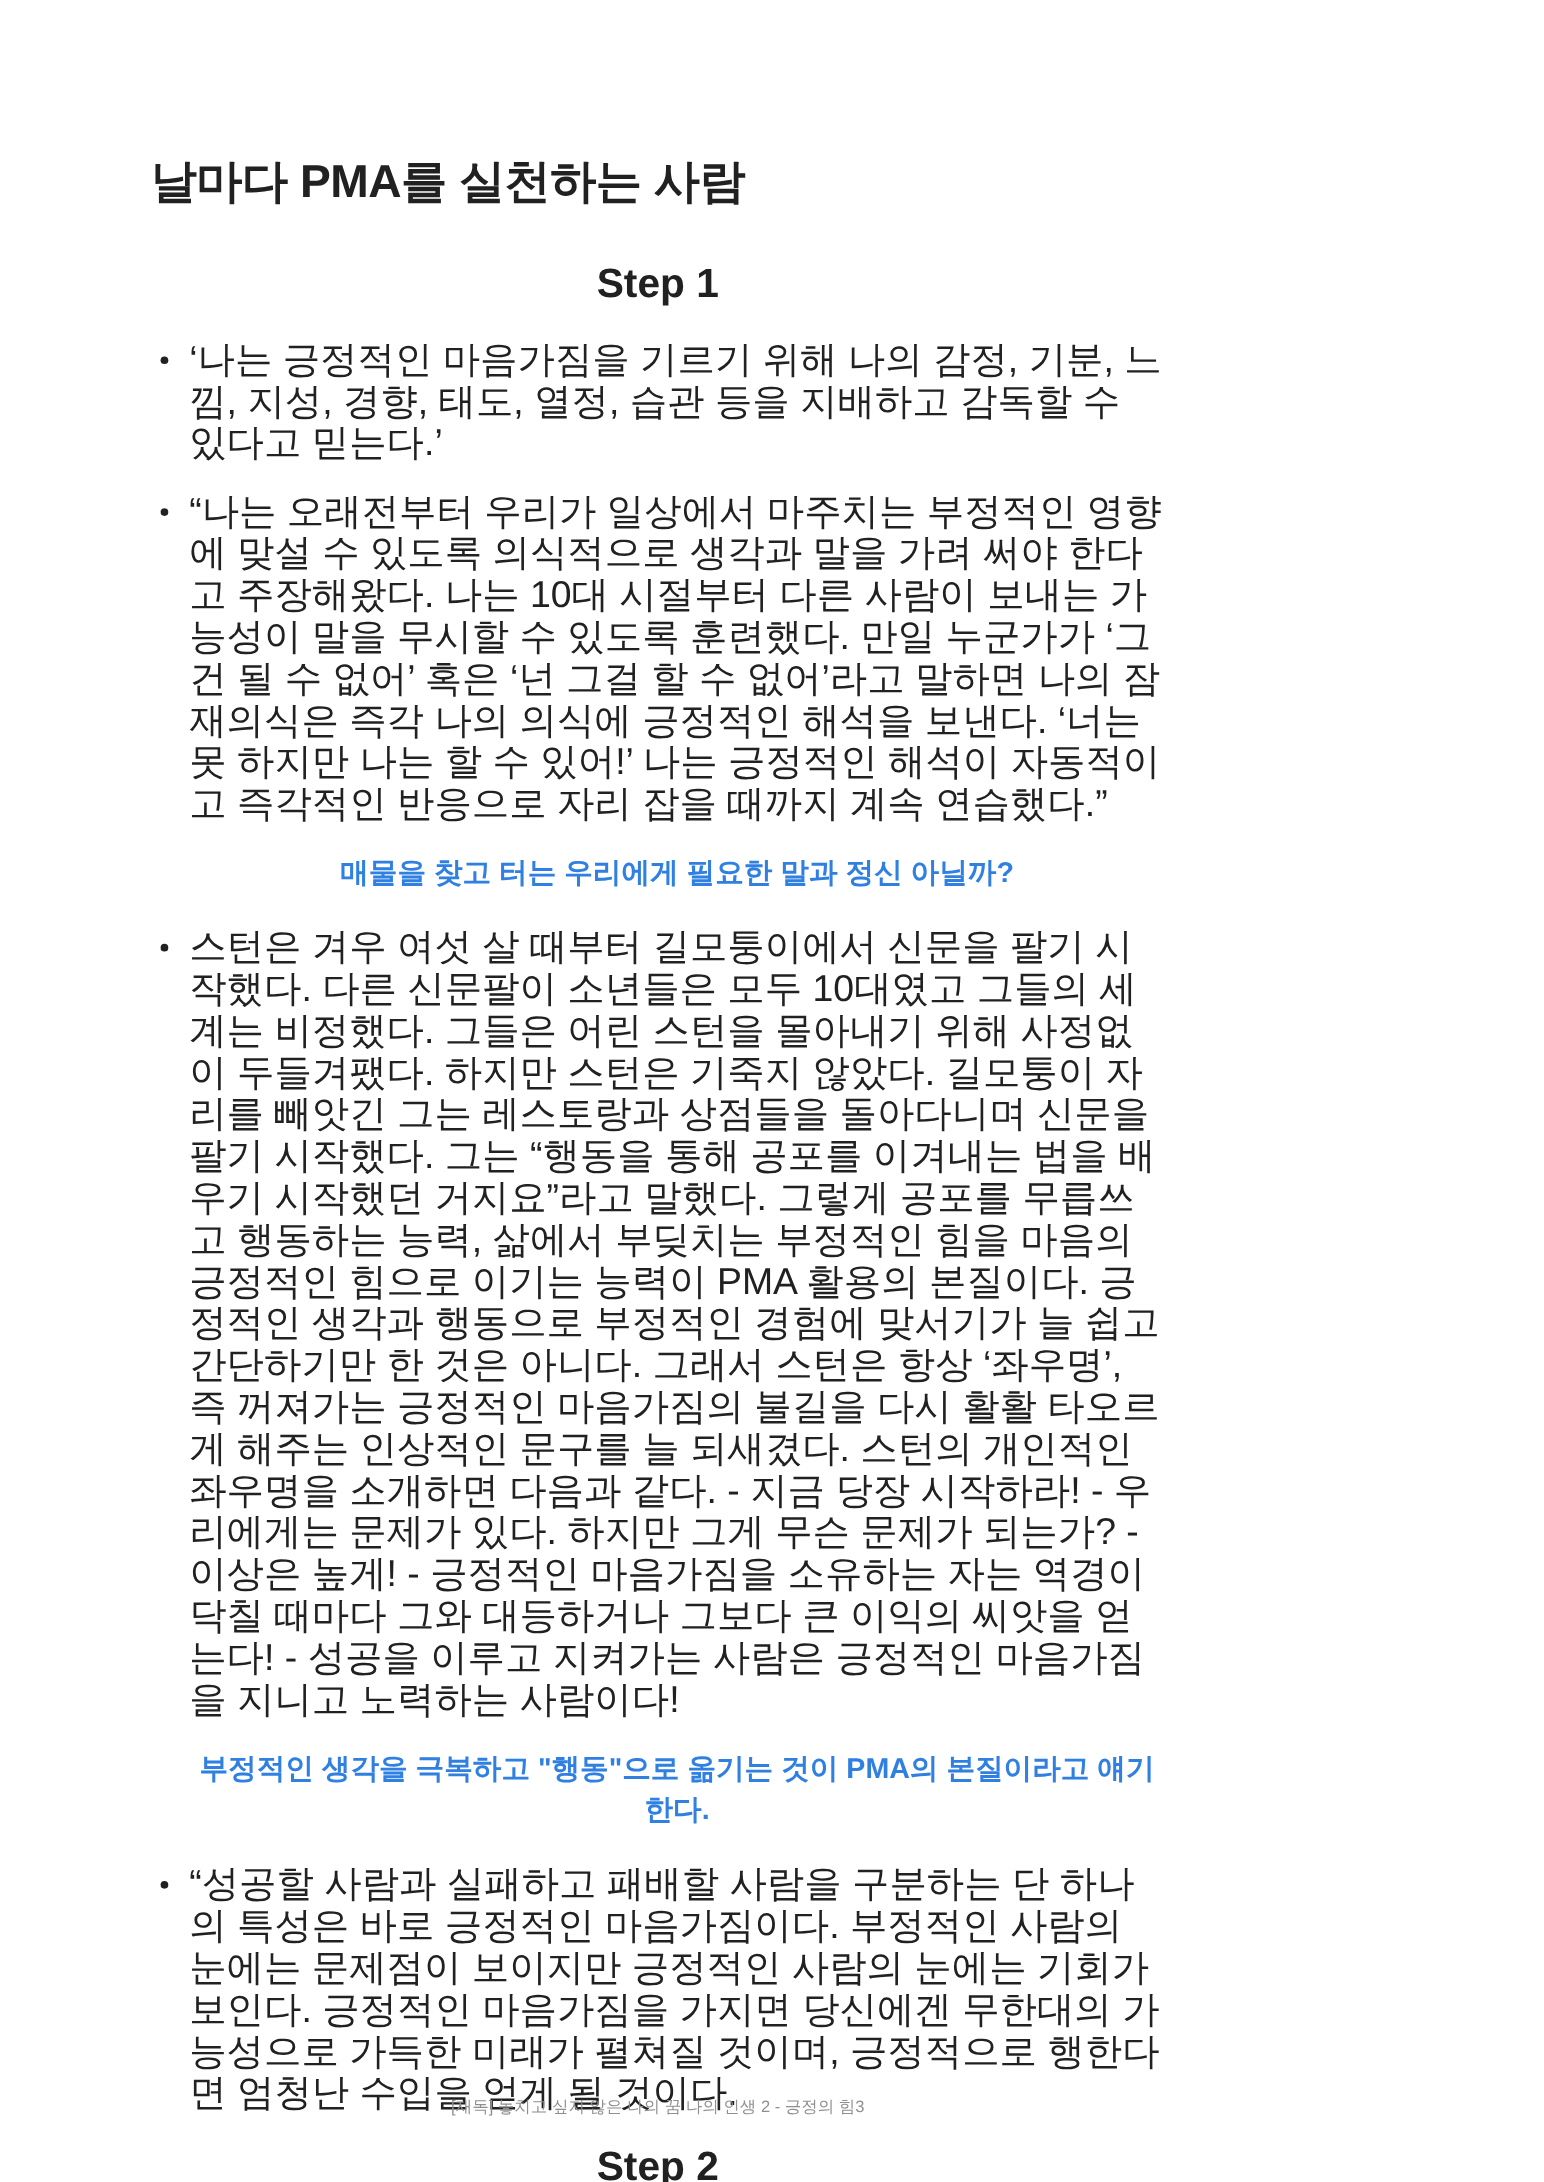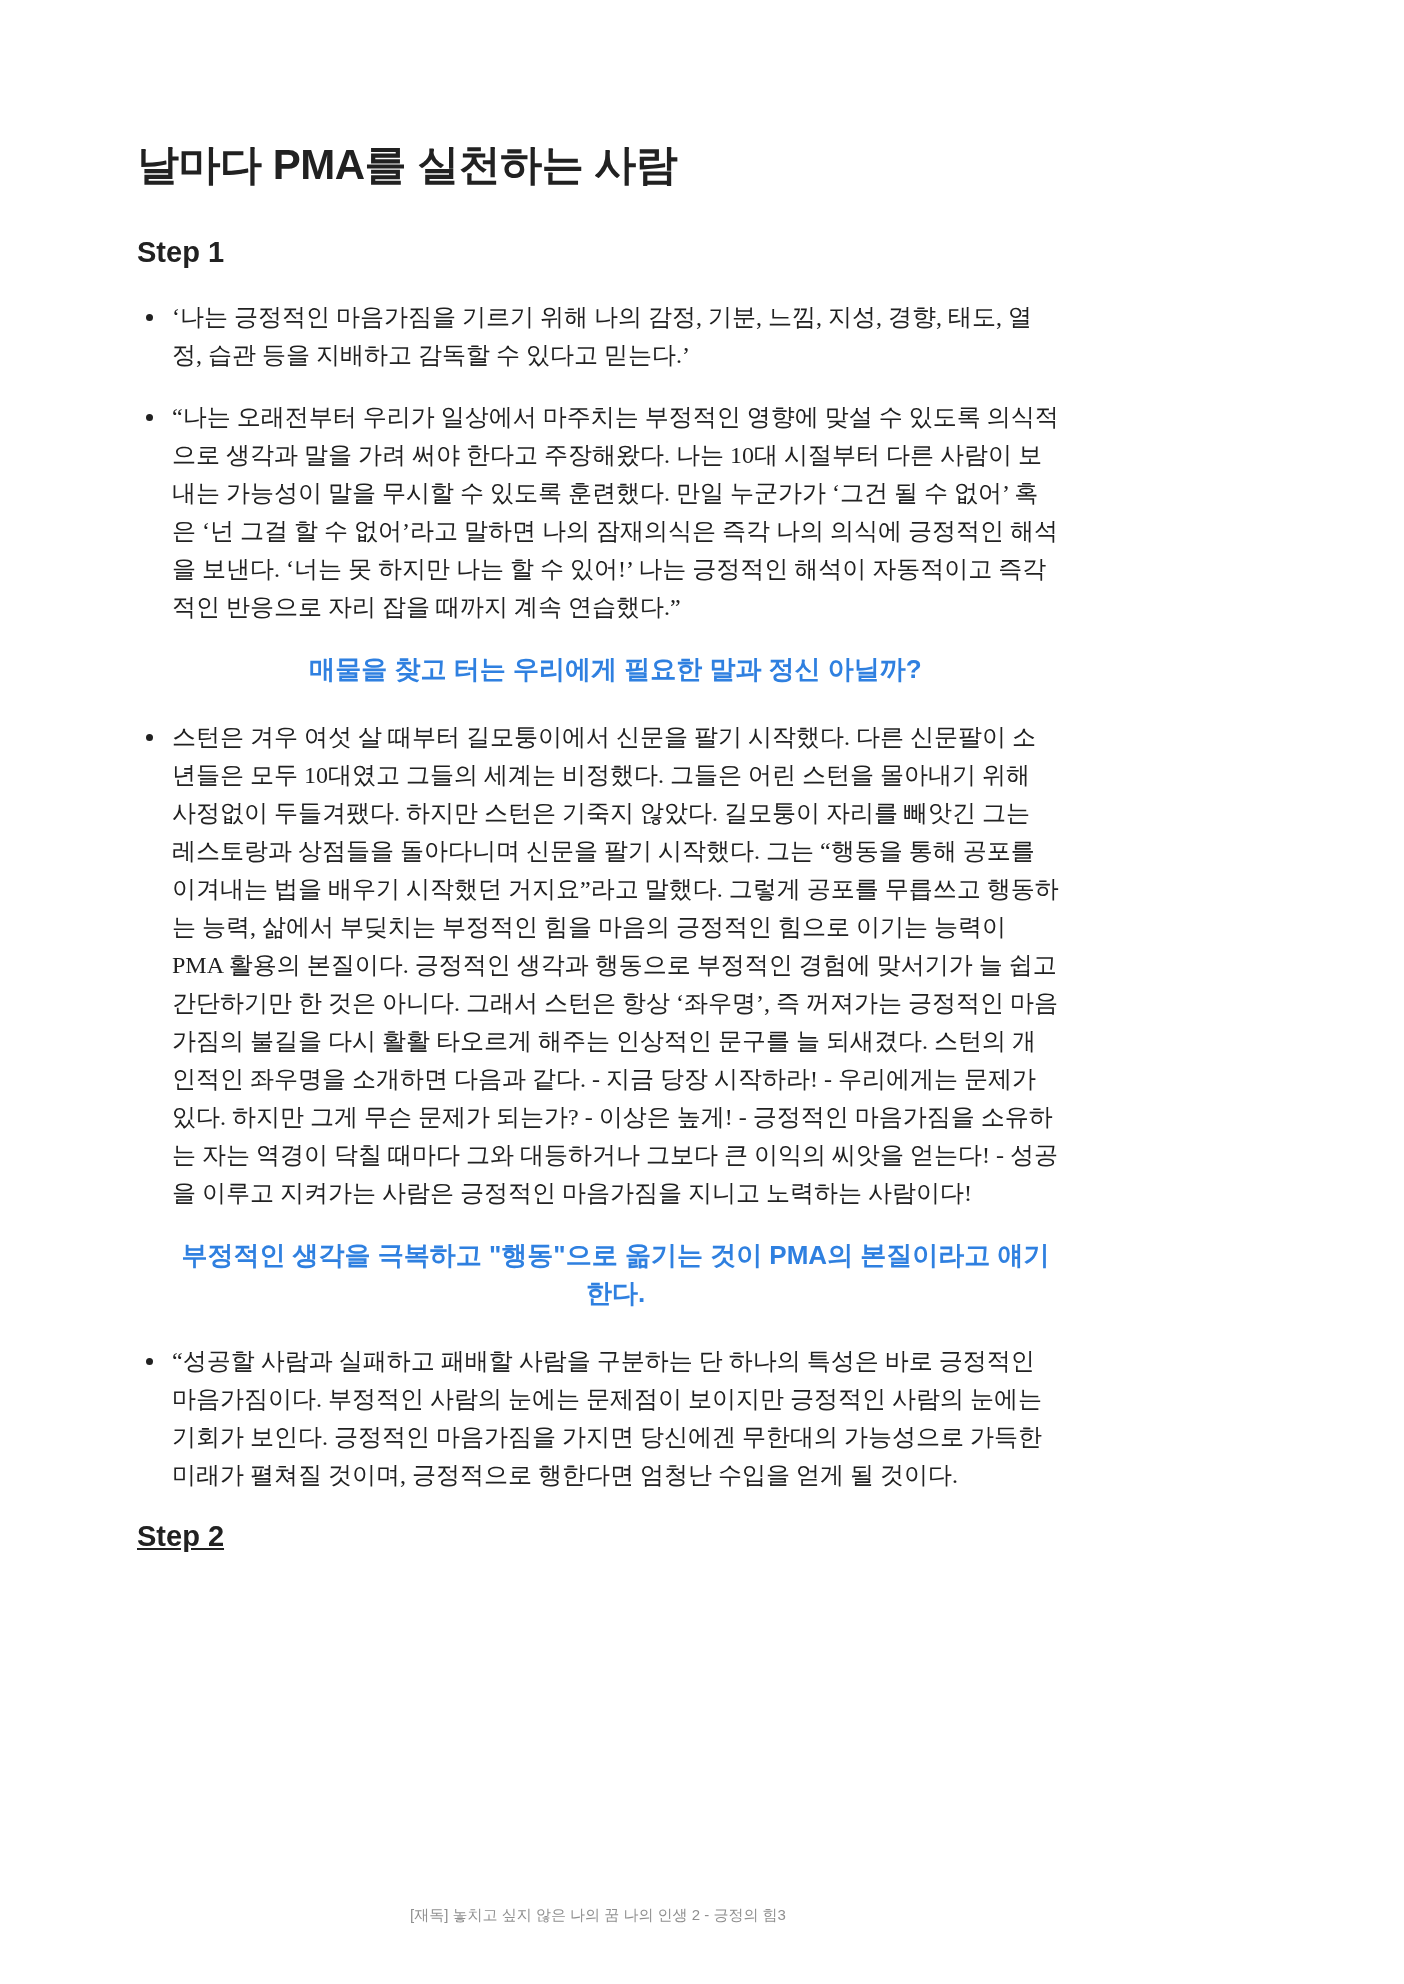--- a/index.html
+++ b/index.html
@@ -25,41 +25,41 @@
     padding: 140px 137px 0 137px;
   }
   h1.doc-title {
     font-size: 42px;
     line-height: 1.2;
     font-weight: 700;
     margin: 0 0 44px 0;
     letter-spacing: -0.5px;
   }
   h2.step-heading {
-    font-size: 29px;
+    font-size: 37px;
     line-height: 1.3;
     font-weight: 700;
     margin: 34px 0 26px 0;
+    text-align: center;
   }
   h2.step-heading.second {
     margin-top: 24px;
     text-decoration: underline;
   }
   .bullet {
     position: relative;
     padding-left: 35px;
     margin: 0 0 24px 0;
   }
   .bullet-text {
     margin: 0;
-    font-size: 24px;
+    font-size: 34px;
     line-height: 38px;
     word-break: normal;
     overflow-wrap: anywhere;
-    font-family: Liberation Serif, serif;
   }
   .dot {
     position: absolute;
     left: 9px;
     top: 16px;
     width: 7px;
     height: 7px;
     border-radius: 50%;
     background: var(--text, #212121);
   }

